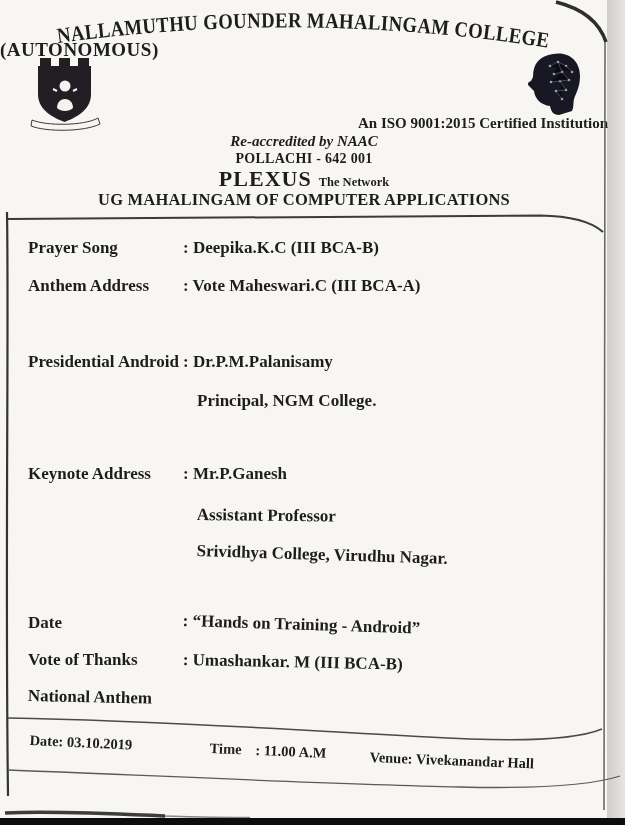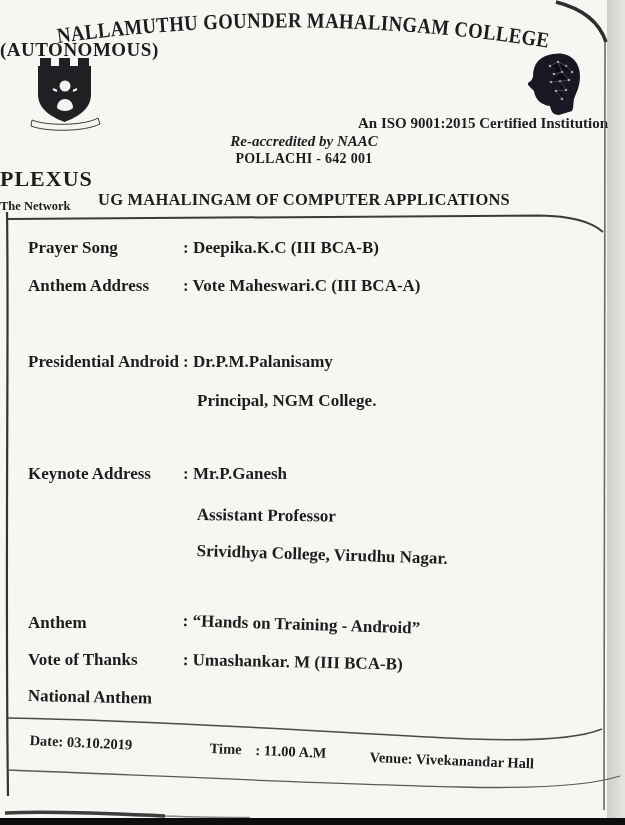--- a/index.html
+++ b/index.html
@@ -21,21 +21,21 @@
     position:absolute;left:0;bottom:0;width:625px;height:7px;background:#0d0d0d;
   }
   .ink{color:#1d1d1d;font-weight:bold;}
   .abs{position:absolute;white-space:nowrap;}
   
   .title-svg{position:absolute;left:0;top:0;width:625px;height:70px;}
   .autonomous{left:0;top:39px;width:600px;text-align:left;font-size:19px;letter-spacing:.5px;}
   .iso{left:0;top:115px;width:608px;text-align:right;font-size:15px;}
   .naac{left:0;top:133px;width:608px;text-align:center;font-size:15px;font-style:italic;}
   .pollachi{left:0;top:151px;width:608px;text-align:center;font-size:14px;letter-spacing:.3px;}
-  .plexus-row{left:0;top:166px;width:608px;display:flex;justify-content:center;align-items:baseline;gap:7px;flex-direction:column;}
+  .plexus-row{left:0;top:166px;width:608px;display:flex;justify-content:center;align-items:baseline;gap:7px;}
   .plexus-big{font-size:22px;letter-spacing:1px;}
   .plexus-sub{font-size:12.5px;}
   .dept{left:0;top:190px;width:608px;text-align:center;font-size:16.5px;letter-spacing:.2px;}
   
   .row-label{left:28px;font-size:17px;}
   .row-value{left:183px;font-size:17px;}
   .row-extra{left:197px;font-size:17px;}
   
   .f-date{left:30px;top:732px;font-size:14.5px;transform:rotate(2.6deg);transform-origin:left top;}
   .f-time{left:210px;top:740px;font-size:14.5px;transform:rotate(2.4deg);transform-origin:left top;}
@@ -109,21 +109,21 @@
 
 <div class="abs ink row-label" style="top:352px">Presidential Android</div>
 <div class="abs ink row-value" style="top:352px">: Dr.P.M.Palanisamy</div>
 <div class="abs ink row-extra" style="top:391px">Principal, NGM College.</div>
 
 <div class="abs ink row-label" style="top:464px">Keynote Address</div>
 <div class="abs ink row-value" style="top:464px">: Mr.P.Ganesh</div>
 <div class="abs ink row-extra" style="top:505px;transform:rotate(0.6deg);transform-origin:left top">Assistant Professor</div>
 <div class="abs ink row-extra" style="top:541px;transform:rotate(1.8deg);transform-origin:left top">Srividhya College, Virudhu Nagar.</div>
 
-<div class="abs ink row-label" style="top:613px">Anthem</div>
+<div class="abs ink row-label" style="top:613px">Date</div>
 <div class="abs ink row-value" style="top:611px;transform:rotate(1.8deg);transform-origin:left top">: “Hands on Training - Android”</div>
 
 <div class="abs ink row-label" style="top:650px">Vote of Thanks</div>
 <div class="abs ink row-value" style="top:650px;transform:rotate(1.2deg);transform-origin:left top">: Umashankar. M (III BCA-B)</div>
 
 <div class="abs ink row-label" style="top:686px;transform:rotate(1.2deg);transform-origin:left top">National Anthem</div>
 
 <div class="abs ink f-date">Date: 03.10.2019</div>
 <div class="abs ink f-time">
   <span>Time</span><span class="gap"></span><span>: 11.00 A.M</span>

